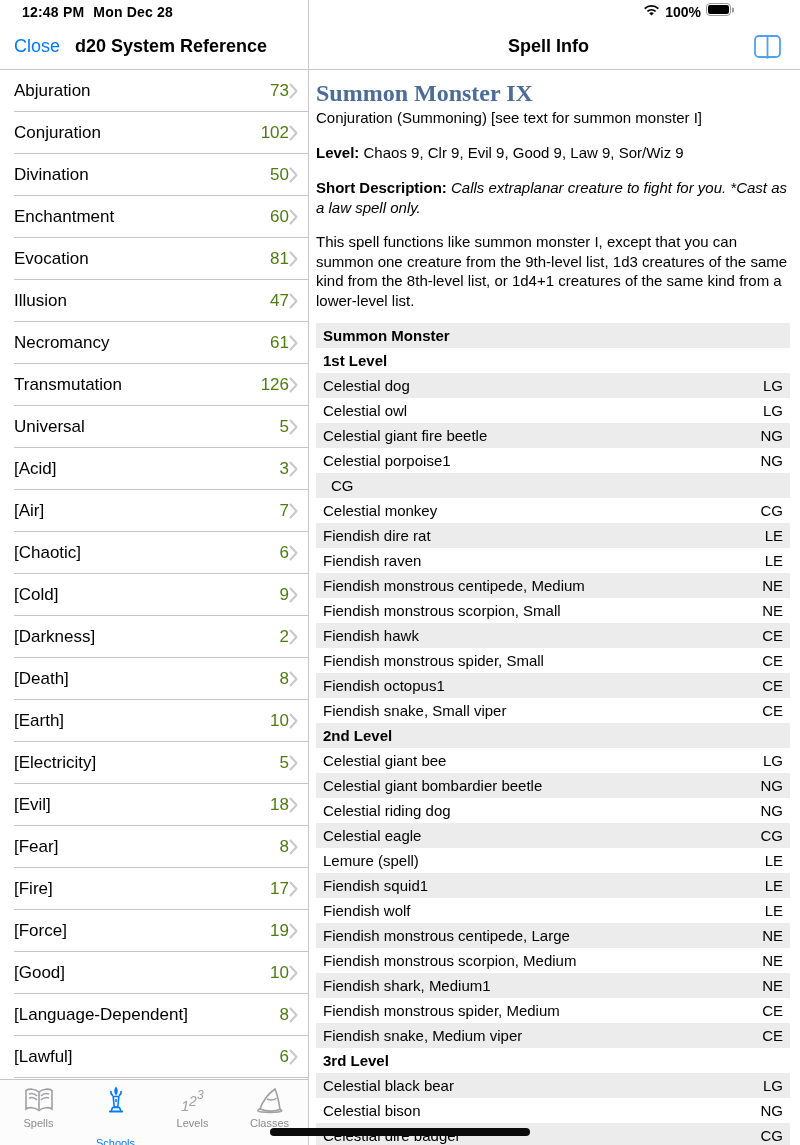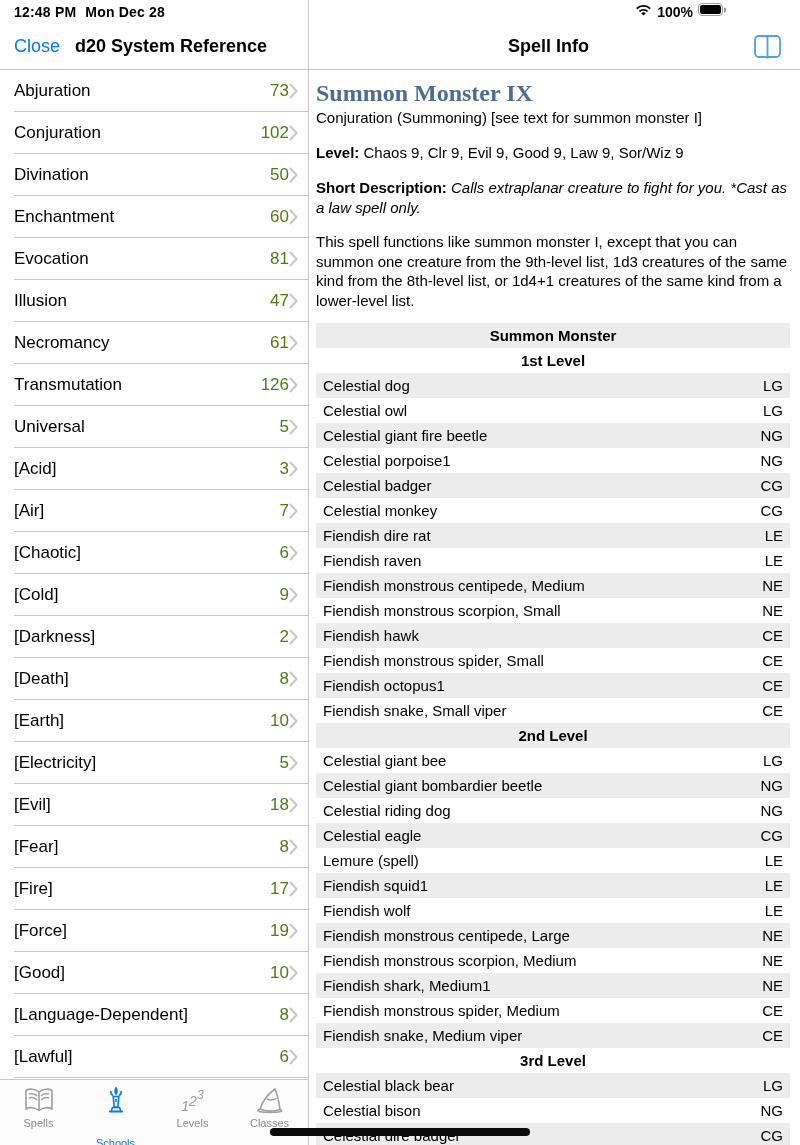--- a/index.html
+++ b/index.html
@@ -3,21 +3,21 @@
 <meta charset="utf-8">
 <style>
   * { margin:0; padding:0; box-sizing:border-box; }
   html,body { background:#555; }
   .screen {
     position:relative; width:800px; height:1145px; background:#fff;
     font-family:"Liberation Sans", sans-serif; color:#000; overflow:hidden;
     margin:0 auto;
   }
   
-  .statusbar { position:absolute; top:0; left:0; width:736px; height:24px;text-align:center; }
+  .statusbar { position:absolute; top:0; left:8px; width:736px; height:24px;text-align:center; }
   .status-left { position:absolute; left:14px; top:4px; font-size:14px; font-weight:bold; letter-spacing:.2px; }
   .status-left .date { margin-left:9px; }
   .status-right { position:absolute; right:10px; top:3px; display:flex; align-items:center; gap:5px; }
   .status-right .pct { font-size:14px; font-weight:bold; }
   
   .navbar { position:absolute; top:24px; left:0; width:800px; height:46px; border-bottom:1px solid #c6c6c8; background:#fff; }
   .nav-left { position:absolute; left:0; top:0; width:308px; height:100%; display:flex; align-items:center; }
   .close-btn { color:#007aff; font-size:18px; margin-left:14px; cursor:pointer; }
   .nav-title-left { font-size:18px; font-weight:bold; margin-left:15px; }
   .nav-right { position:absolute; left:309px; top:0; width:491px; height:100%; }
@@ -45,21 +45,21 @@
   .shortdesc-line { font-size:15px; line-height:20px; margin-top:16px; }
   .shortdesc-line .ital { font-style:italic; }
   .desc-para { font-size:15px; line-height:19.5px; margin-top:14px; }
   b.inl { font-weight:bold; }
   
   .spell-table { margin-top:13px; width:474px; }
   .trow { display:flex; align-items:center; height:25px; padding:0 7px; font-size:15px; }
   .trow.stripe { background:#ececec; }
   .trow .tname { flex:1; white-space:nowrap; overflow:hidden; }
   .trow .talign { margin-left:8px; }
-  .trow.thead .tname, .trow.tsection .tname { font-weight:bold;text-align:center; }
+  .trow.thead .tname, .trow.tsection .tname { font-weight:bold; }
   
   .home-indicator { position:absolute; left:270px; top:1128px; width:260px; height:8px; border-radius:4.5px; background:#0b0b0b; z-index:30; }
 </style>
 </head>
 <body>
 
 <div class="screen">
 
   <div class="statusbar">
     <div class="status-left">
@@ -349,21 +349,20 @@
         </div>
         <div class="trow tcreature stripe">
           <span class="tname">Celestial giant fire beetle</span>
           <span class="talign">NG</span>
         </div>
         <div class="trow tcreature">
           <span class="tname">Celestial porpoise1</span>
           <span class="talign">NG</span>
         </div>
         <div class="trow tcreature stripe">
-          <span class="tname">Celestial badger</span>
           <span class="talign">CG</span>
         </div>
         <div class="trow tcreature">
           <span class="tname">Celestial monkey</span>
           <span class="talign">CG</span>
         </div>
         <div class="trow tcreature stripe">
           <span class="tname">Fiendish dire rat</span>
           <span class="talign">LE</span>
         </div>

